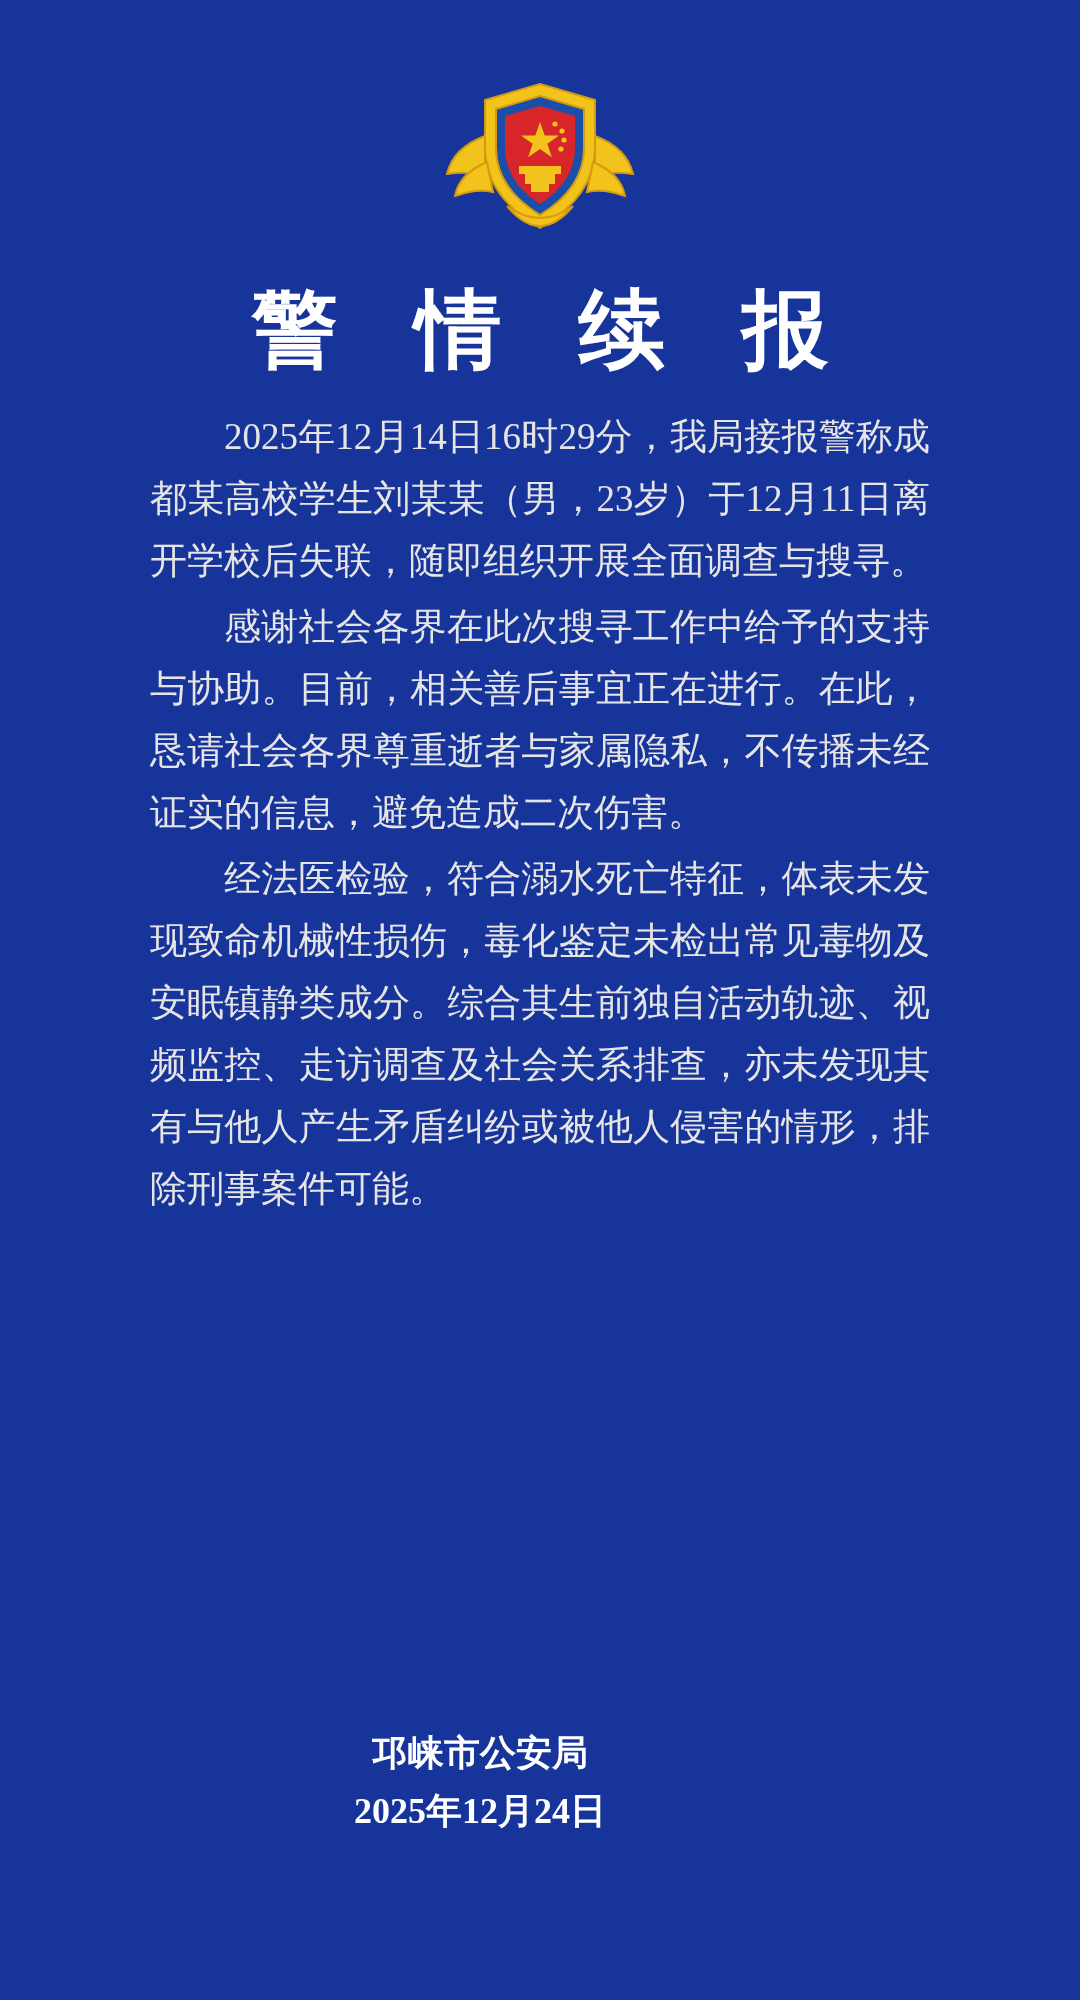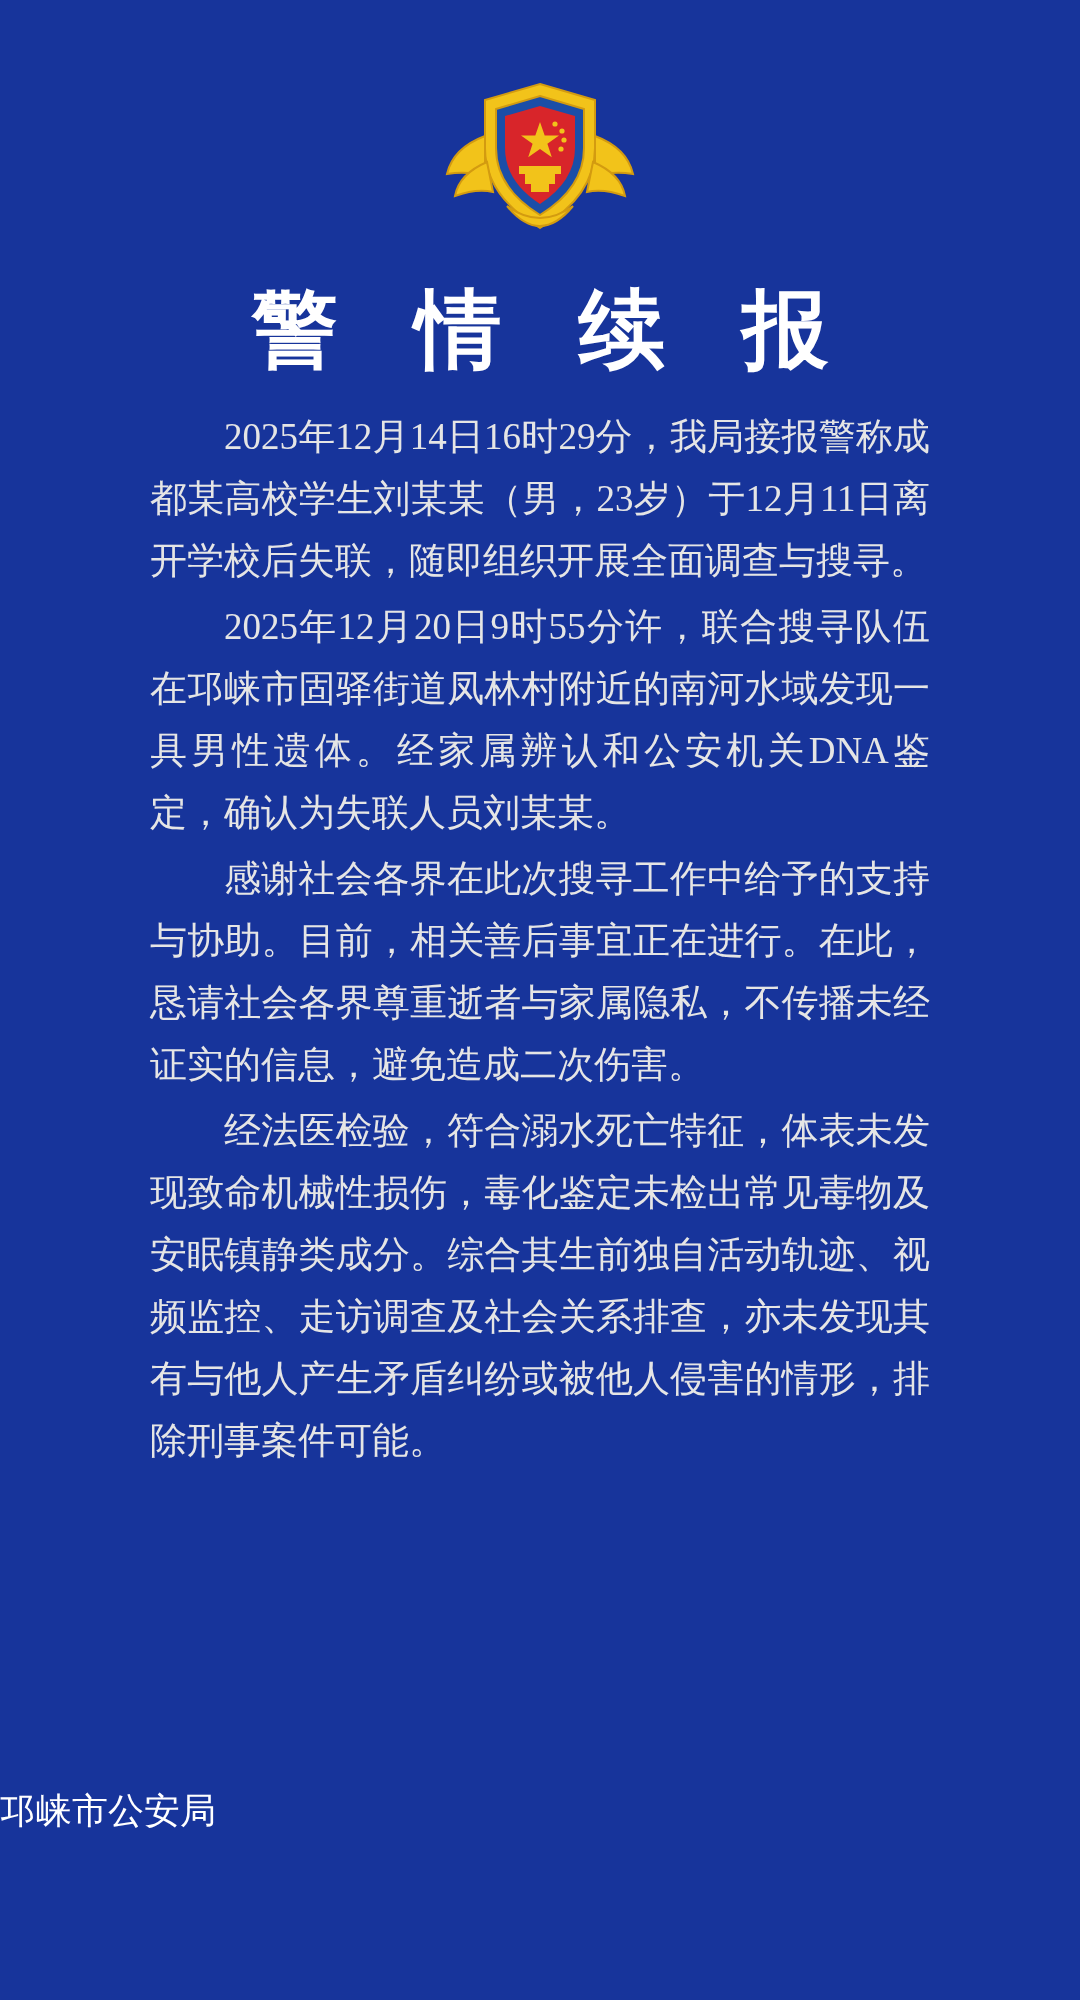--- a/index.html
+++ b/index.html
@@ -56,26 +56,28 @@
   .body-text p {
     margin: 0 0 4px 0;
     text-indent: 2em;
   }
 
   .signature {
     position: absolute;
     left: 0;
     right: 0;
     bottom: 160px;
+    text-align: center;
     color: #ffffff;
     font-size: 36px;
     line-height: 58px;
     padding-right: 120px;
     box-sizing: border-box;
     font-family: "Liberation Serif", "DejaVu Serif", serif;
+    font-weight: bold;
   }
   .signature div { white-space: nowrap; }
 </style>
 </head>
 <body>
 
 <div class="poster">
 
   <div class="emblem-wrap">
     <svg viewBox="0 0 190 175" xmlns="http://www.w3.org/2000/svg">
@@ -103,22 +105,22 @@
       <path d="M148 84 Q176 96 180 118 Q158 110 142 114 Z" fill="#f2c31a" stroke="#d39b10" stroke-width="2"></path>
 
       <path d="M62 128 Q95 152 128 128 Q95 168 62 128 Z" fill="#f2c31a" stroke="#d39b10" stroke-width="2"></path>
     </svg>
   </div>
 
   <div class="title">警 情 续 报</div>
 
   <div class="body-text">
     <p>2025年12月14日16时29分，我局接报警称成都某高校学生刘某某（男，23岁）于12月11日离开学校后失联，随即组织开展全面调查与搜寻。</p>
-    <p>2025年12月20日9时55分许，联合搜寻队伍在邛崃市固驿街道凤林村附近的南河水域发现一具男性遗体。经家属辨认和公安机关DNA鉴定，确认为失联人员刘某某。</p>
     <p>感谢社会各界在此次搜寻工作中给予的支持与协助。目前，相关善后事宜正在进行。在此，恳请社会各界尊重逝者与家属隐私，不传播未经证实的信息，避免造成二次伤害。</p>
     <p>经法医检验，符合溺水死亡特征，体表未发现致命机械性损伤，毒化鉴定未检出常见毒物及安眠镇静类成分。综合其生前独自活动轨迹、视频监控、走访调查及社会关系排查，亦未发现其有与他人产生矛盾纠纷或被他人侵害的情形，排除刑事案件可能。</p>
   </div>
 
   <div class="signature">
     <div>邛崃市公安局</div>
+    <div>2025年12月24日</div>
   </div>
 
 </div>
 
 </body></html>

